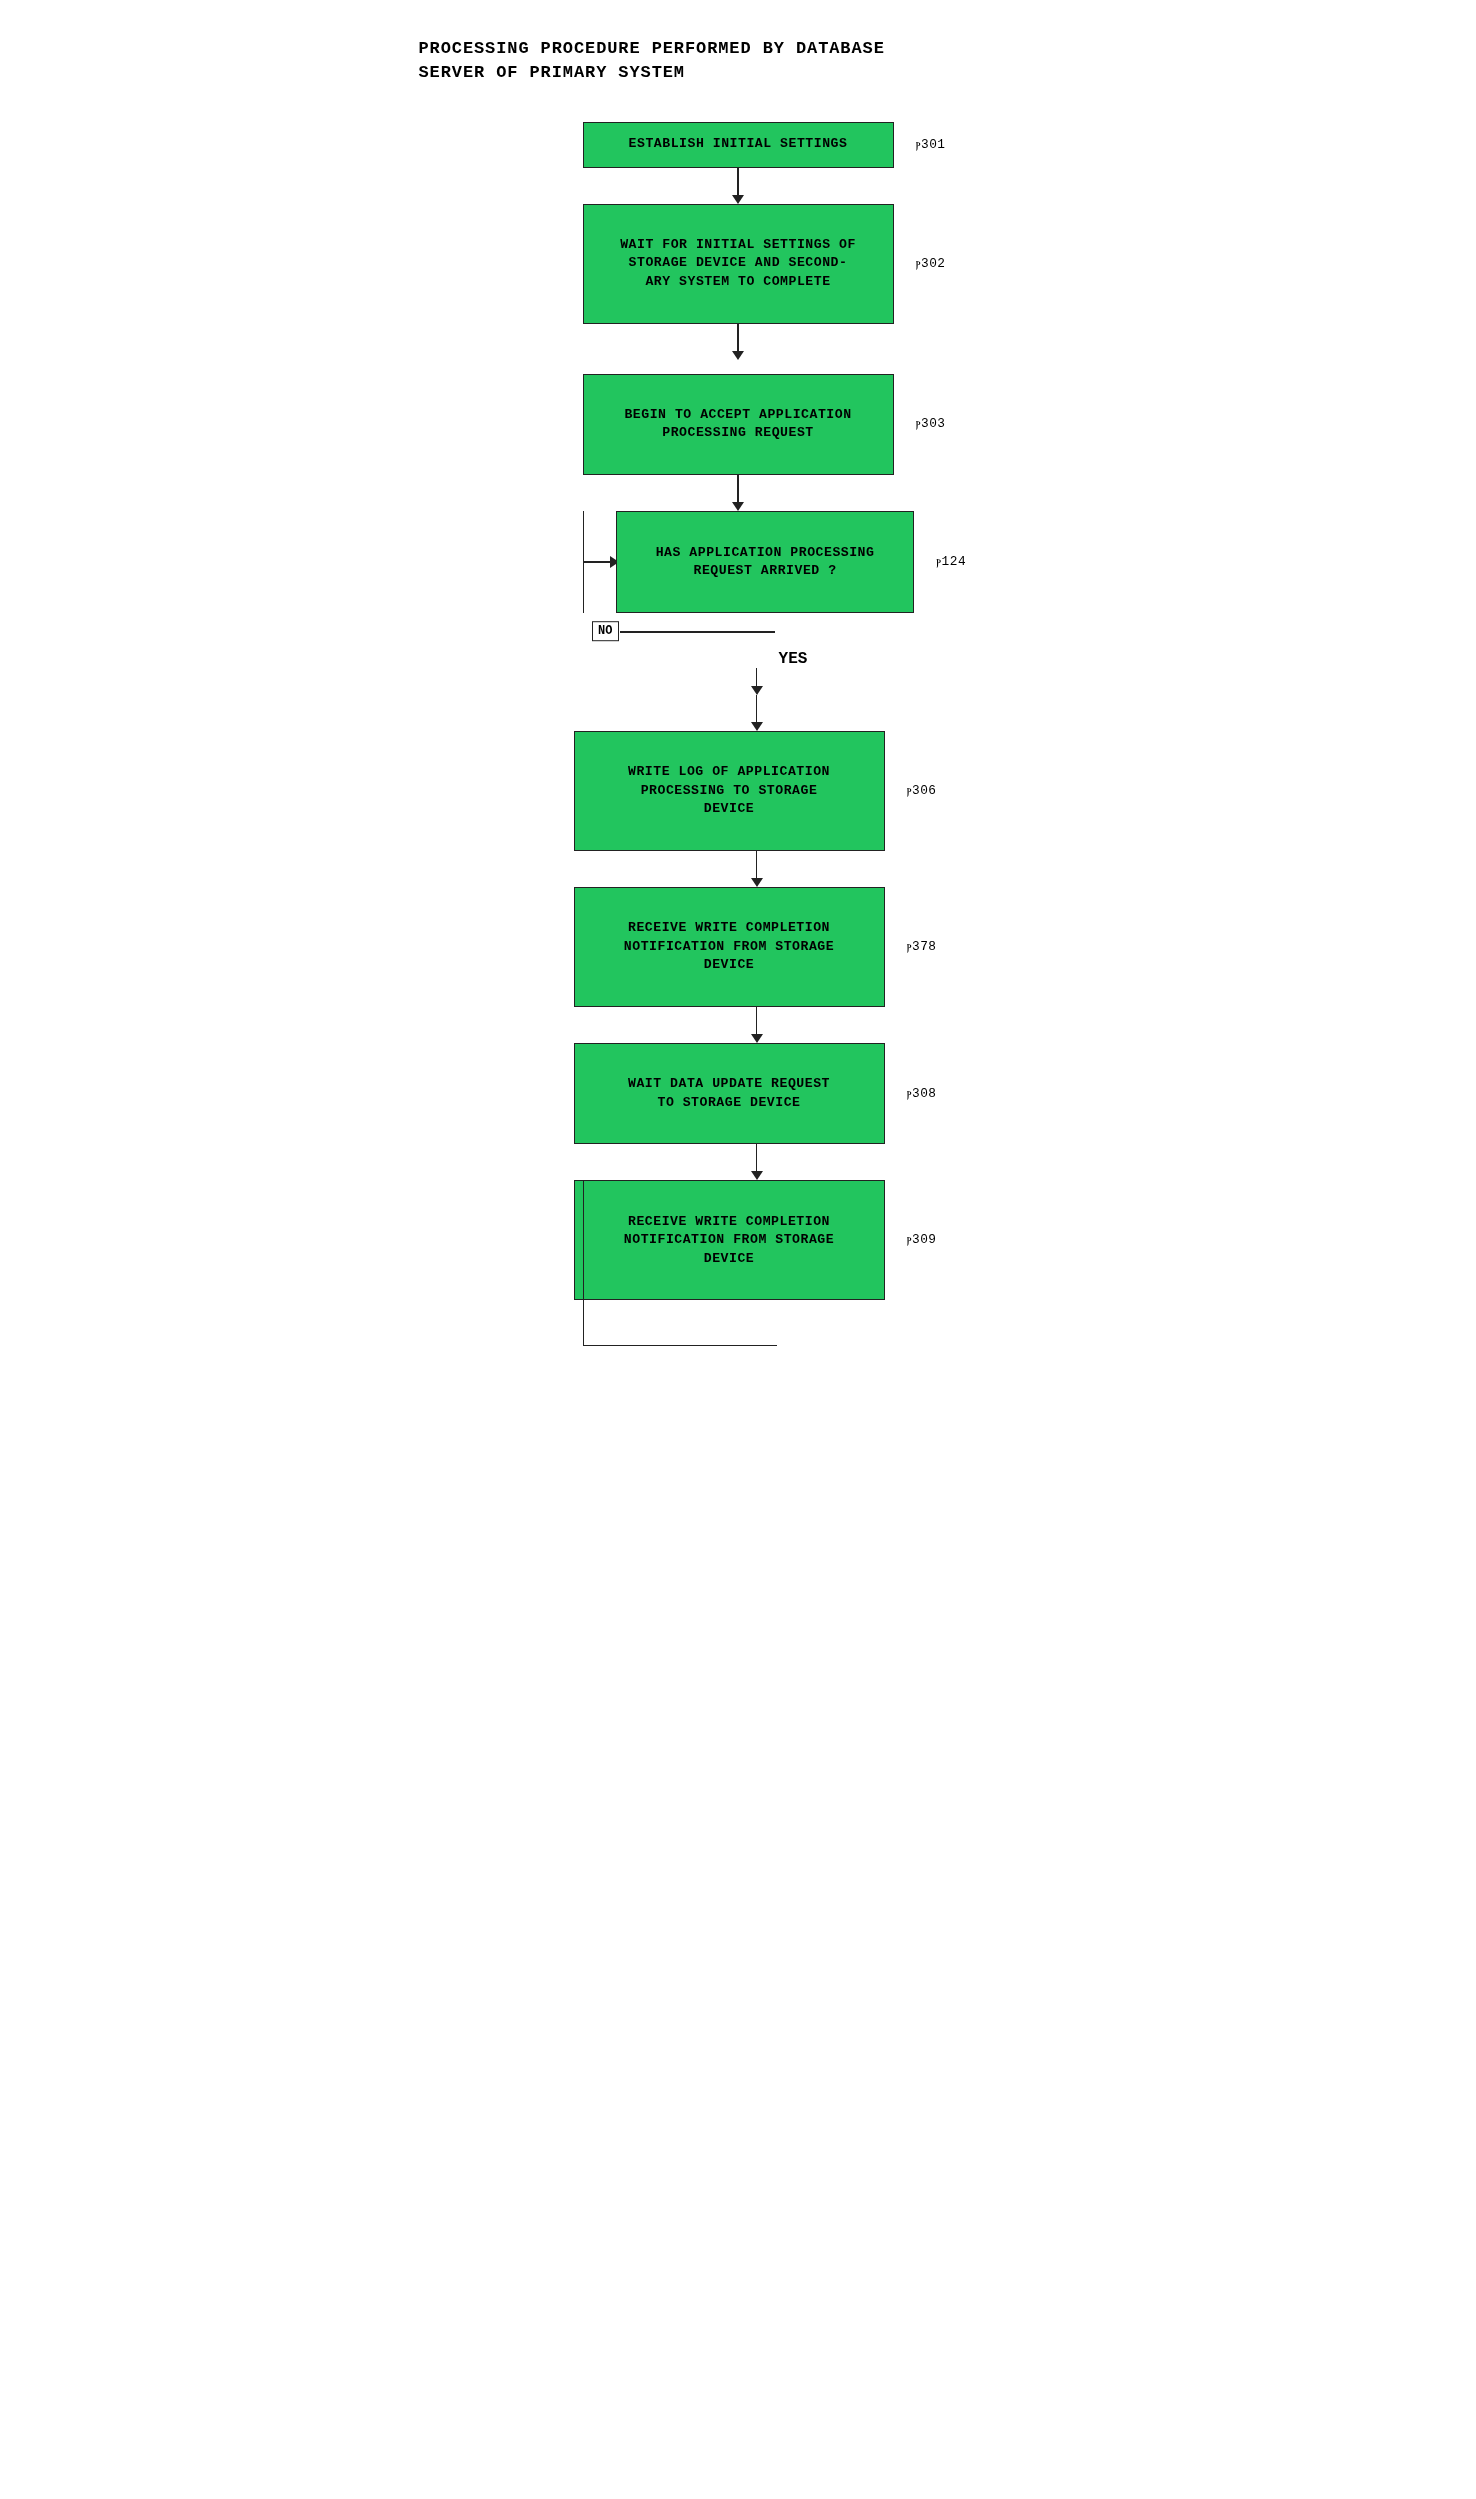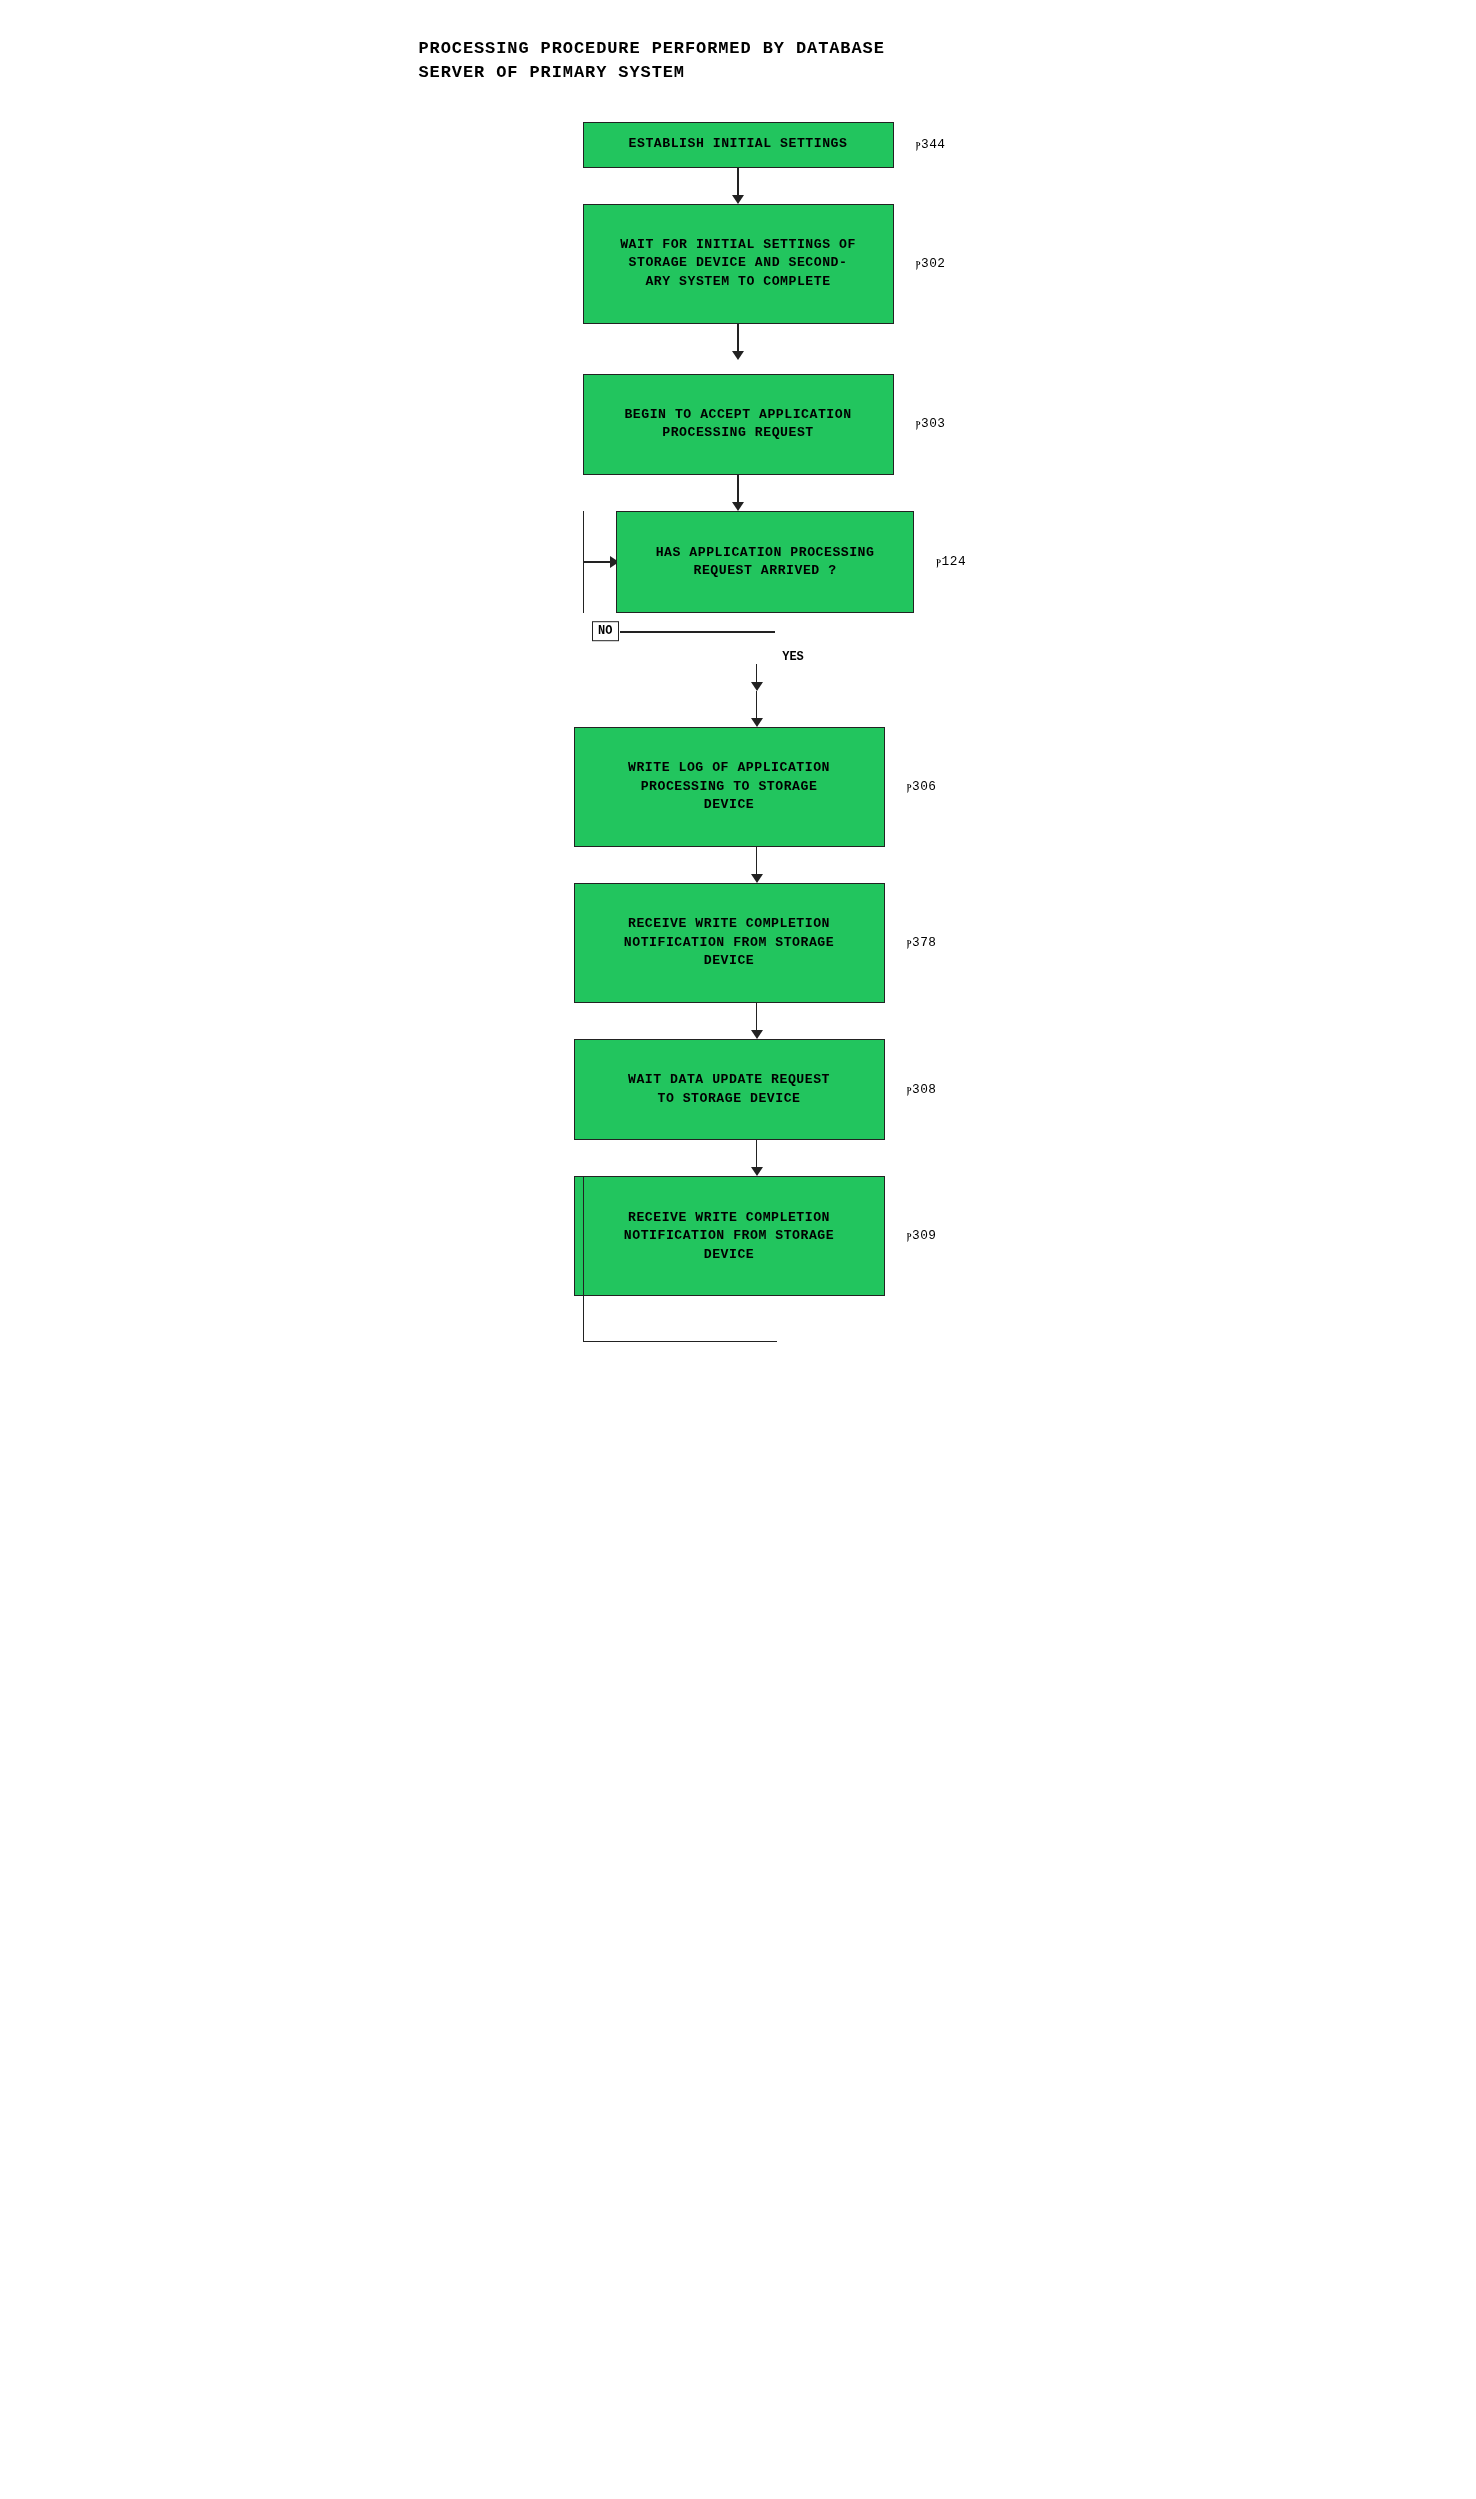--- a/index.html
+++ b/index.html
@@ -95,21 +95,21 @@
     <span>PROCESSING PROCEDURE PERFORMED BY DATABASE</span><br>
     <span>SERVER OF PRIMARY SYSTEM</span>
   </div>
 
   <div class="diagram">
 
     <div class="row">
       <div style="width:55px;"></div>
       <div class="flow-box">
         <span>ESTABLISH INITIAL SETTINGS</span>
-        <span class="flow-label" style="right:-53px;">ⲣ<span>344</span></span>
+        <span class="flow-label" style="right:-53px;">ⲣ<span>301</span></span>
       </div>
       <div style="width:55px;"></div>
     </div>
 
     <div class="arrow-down">
       <div class="arrow-line" style="height:27px;"></div>
       <div class="arrow-head-down"></div>
     </div>
 
     <div class="row">
@@ -165,21 +165,21 @@
       <div style="position:relative; width:100%; height:37px;">
 
         <div style="position:absolute; left:110px; top:50%; width:calc(50% - 110px + 37px); height:1.8px; background:#222;"></div>
 
         <div style="position:absolute; left:82px; top:50%; transform:translateY(-50%); border:1.8px solid #222; padding:1.8px 5.5px; background:#fff; font-size:12px; font-weight:bold;">
           <span>NO</span>
         </div>
       </div>
 
       <div style="width:100%; display:flex; justify-content:center; align-items:center; margin-left:37px;">
-        <div style="margin-left:73px; font-size:12px; font-weight:bold;">
+        <div style="margin-left:73px; font-size:16px; font-weight:bold;">
           <span>YES</span>
         </div>
       </div>
 
       <div class="arrow-down" style="margin-left:37px;">
         <div class="arrow-line" style="height:18px;"></div>
         <div class="arrow-head-down"></div>
       </div>
 
 

